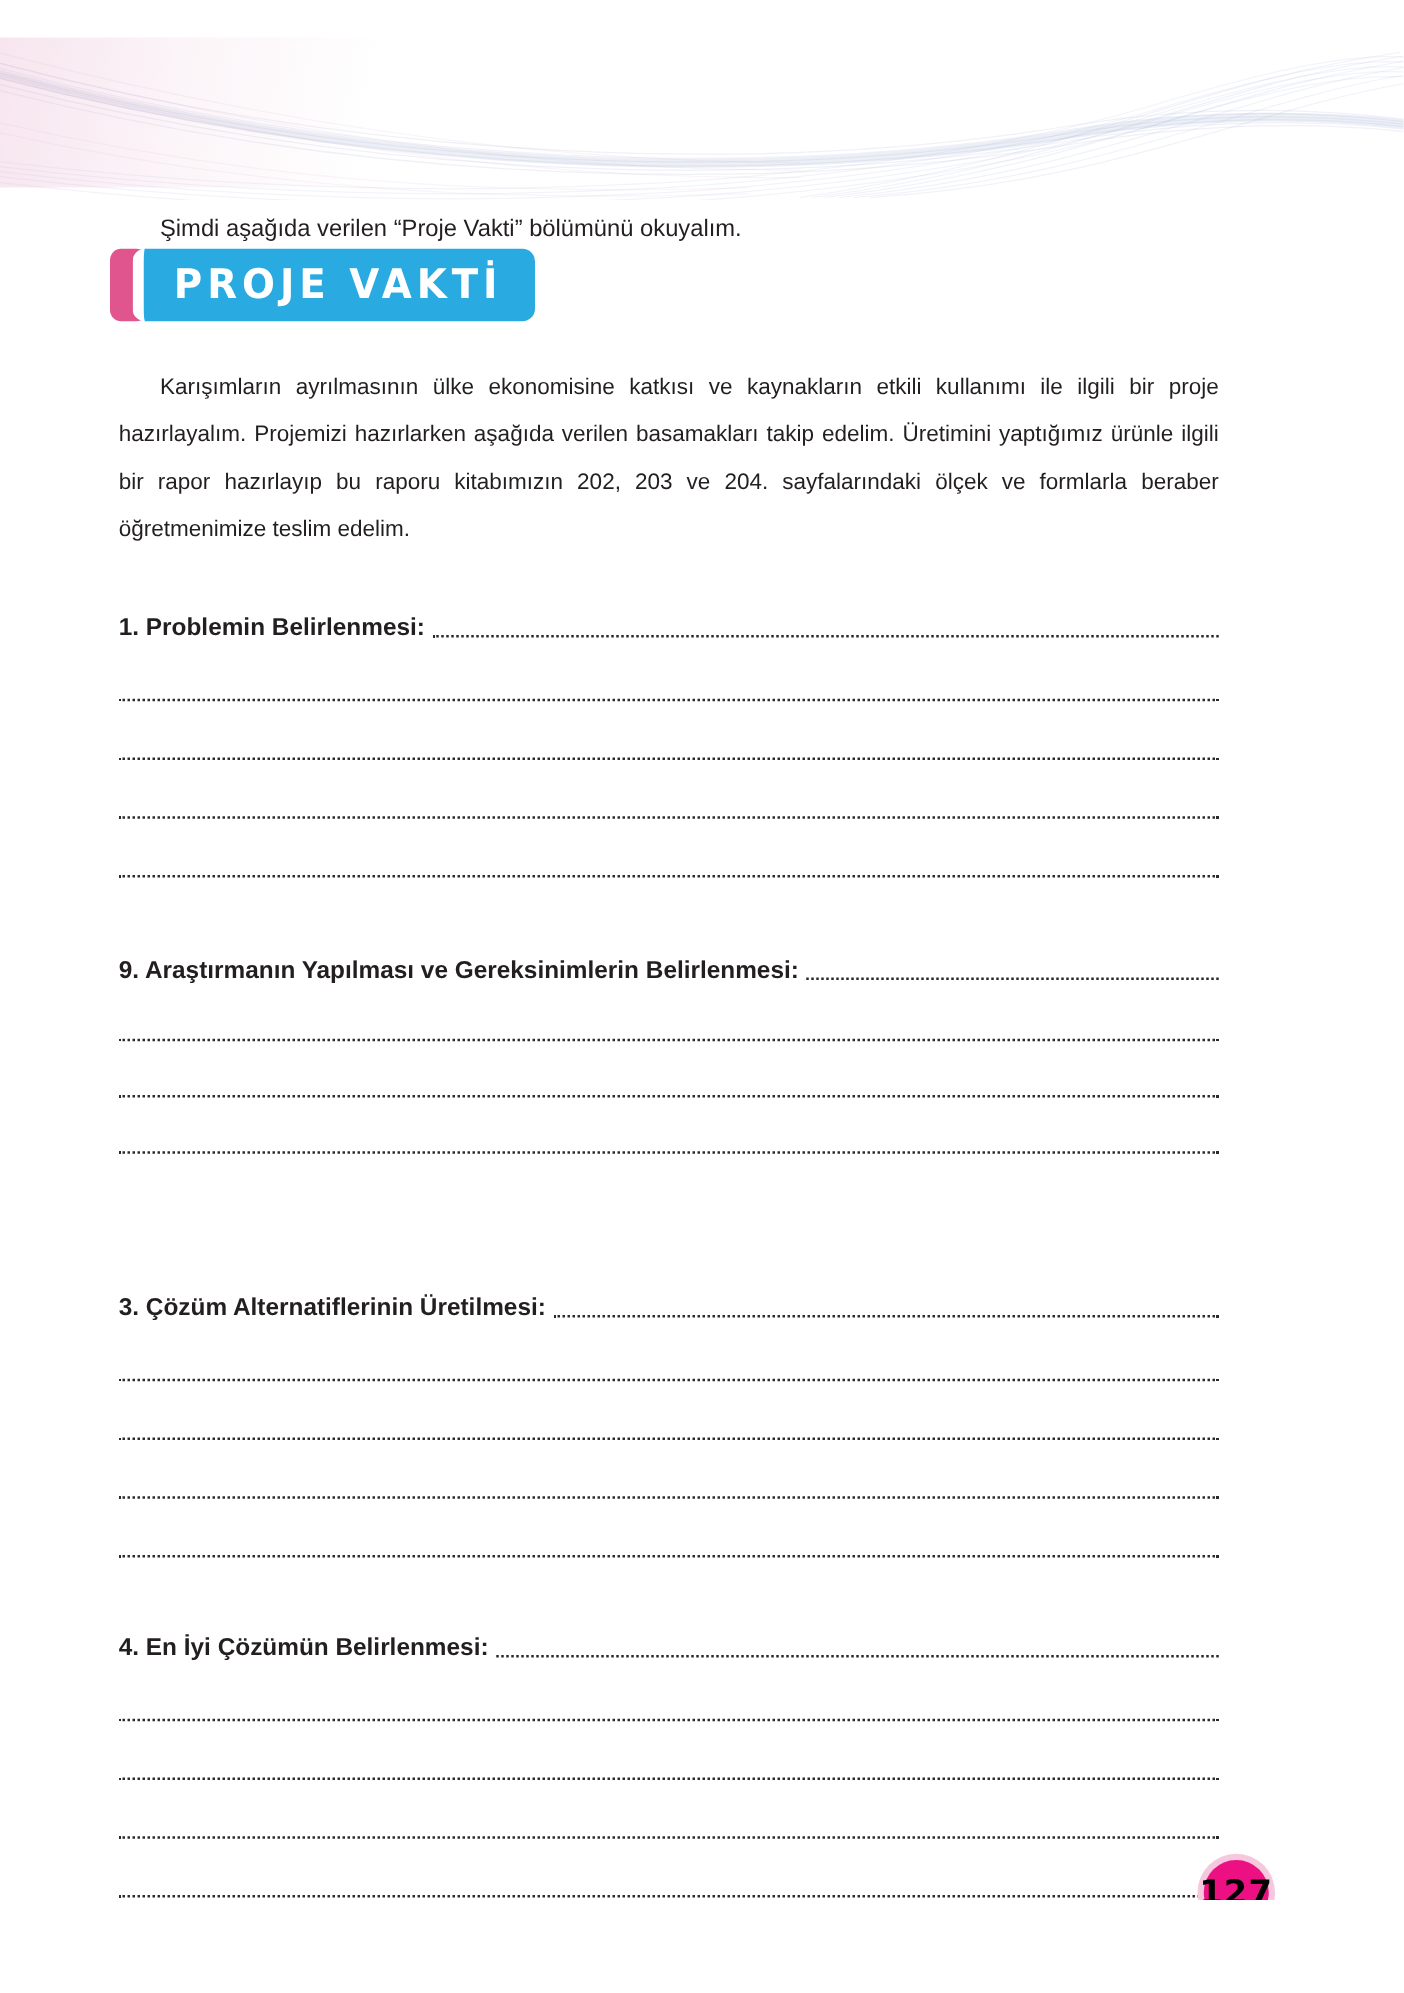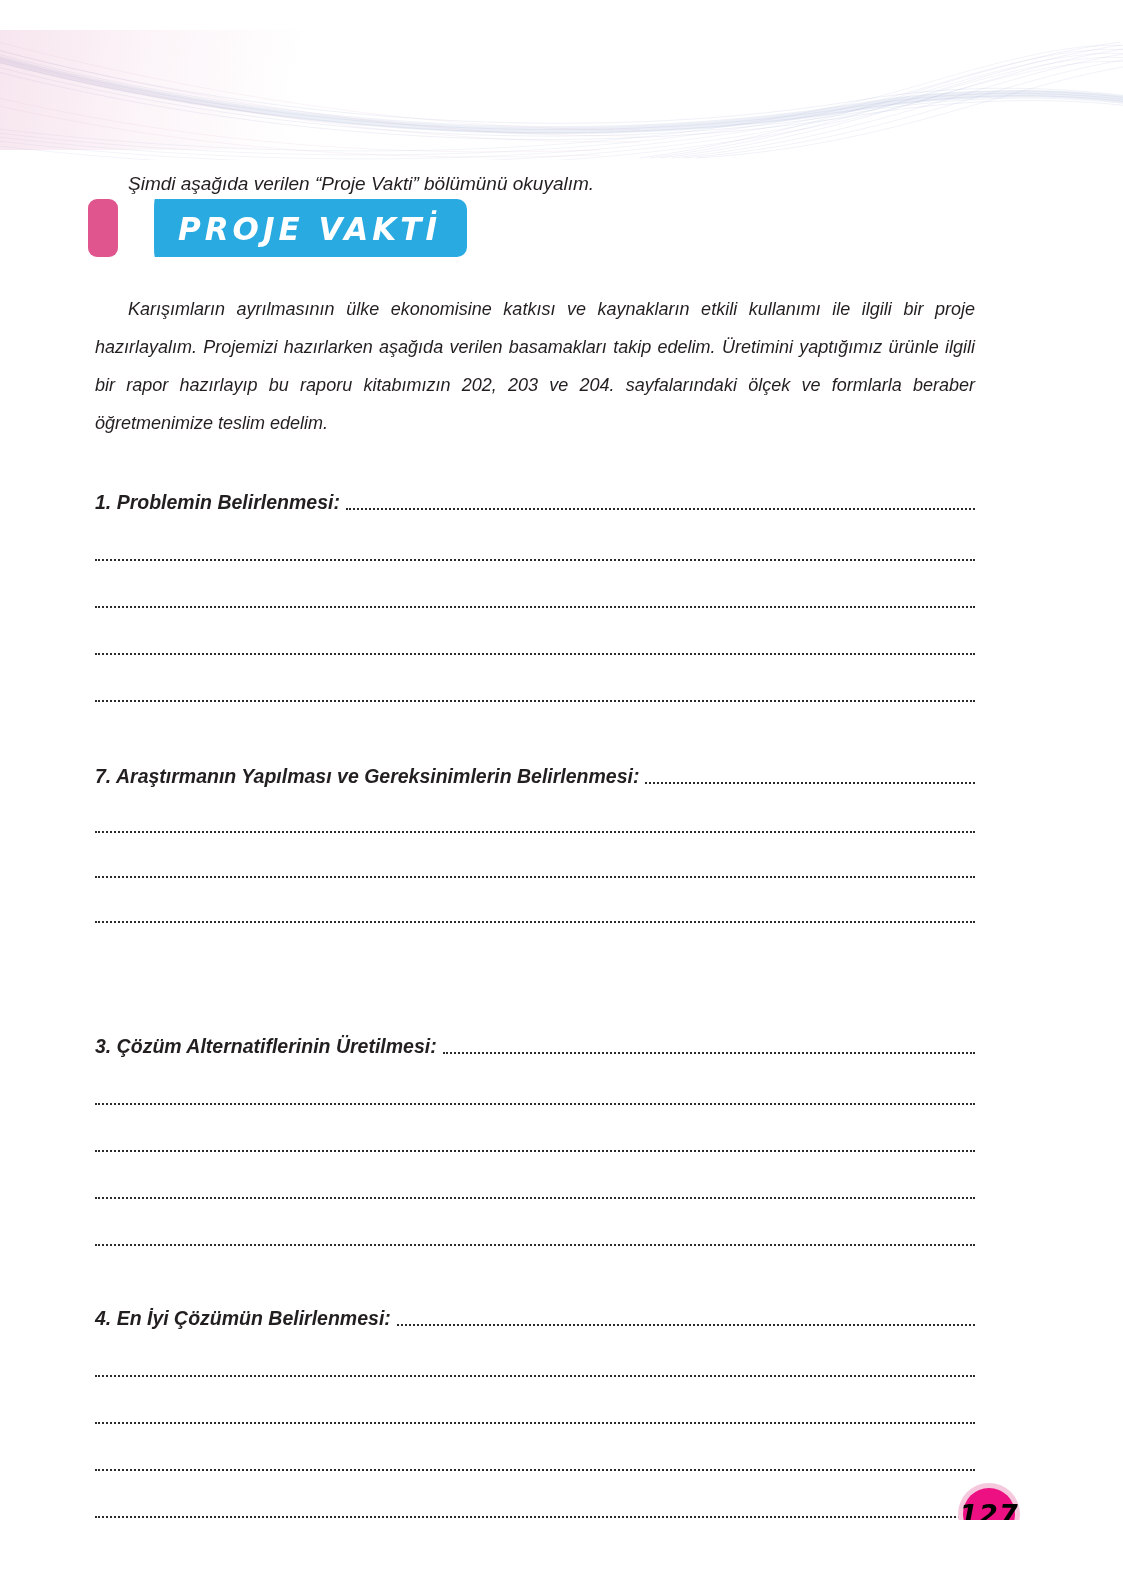--- a/index.html
+++ b/index.html
@@ -3,21 +3,20 @@
 <meta charset="utf-8">
 <style>
   html,body{margin:0;padding:0;background:#ffffff;}
   .page{
     position:relative;
     width:1123px;height:1520px;
     background:#ffffff;
     font-family:"Liberation Sans","DejaVu Sans",sans-serif;
     color:#231f20;
     overflow:hidden;
-    font-style:italic;
   }
   
   .wave-wrap{position:absolute;top:0;left:0;width:1123px;height:160px;}
   .wave-wrap svg{display:block;}
   .wave-tint{
     position:absolute;top:30px;left:0;width:420px;height:120px;
     background:linear-gradient(100deg, rgba(228,170,200,0.30) 0%, rgba(228,170,200,0.12) 35%, rgba(228,170,200,0) 70%);
     pointer-events:none;
   }
   
@@ -109,21 +108,21 @@
         </g>
       </g>
     </svg>
     <div class="wave-tint"></div>
   </div>
 
   <p class="intro">Şimdi aşağıda verilen  “Proje Vakti” bölümünü okuyalım.</p>
 
   <div class="badge">
     <div class="badge-pink" style="background: rgb(224, 85, 142);"></div>
-    <div class="badge-blue" style="background: rgb(41, 171, 226); margin-left: 39px;">
+    <div class="badge-blue" style="background: rgb(41, 171, 226);">
       <span>PROJE VAKTİ</span>
     </div>
   </div>
 
   <p class="para">Karışımların ayrılmasının ülke ekonomisine katkısı ve kaynakların etkili kullanımı ile ilgili bir proje hazırlayalım. Projemizi hazırlarken aşağıda verilen  basamakları takip edelim. Üretimini yaptığımız ürünle ilgili bir rapor hazırlayıp bu raporu kitabımızın 202, 203 ve 204. sayfalarındaki ölçek ve formlarla beraber öğretmenimize teslim edelim.</p>
 
   <div class="section" style="top:446px">
     <div class="heading-row">
       <span class="heading-label">1. Problemin Belirlenmesi:</span>
       <span class="leader"></span>
@@ -131,21 +130,21 @@
     <div class="lines">
         <div class="dotline"></div>
         <div class="dotline"></div>
         <div class="dotline"></div>
         <div class="dotline"></div>
       </div>
   </div>
 
   <div class="section tight" style="top:720px">
     <div class="heading-row">
-      <span class="heading-label">7. Araştırmanın Yapılması ve Gereksinimlerin Belirlenmesi:</span>
+      <span class="heading-label">9. Araştırmanın Yapılması ve Gereksinimlerin Belirlenmesi:</span>
       <span class="leader"></span>
     </div>
     <div class="lines">
         <div class="dotline"></div>
         <div class="dotline"></div>
         <div class="dotline"></div>
       </div>
   </div>
 
   <div class="section" style="top:990px">

